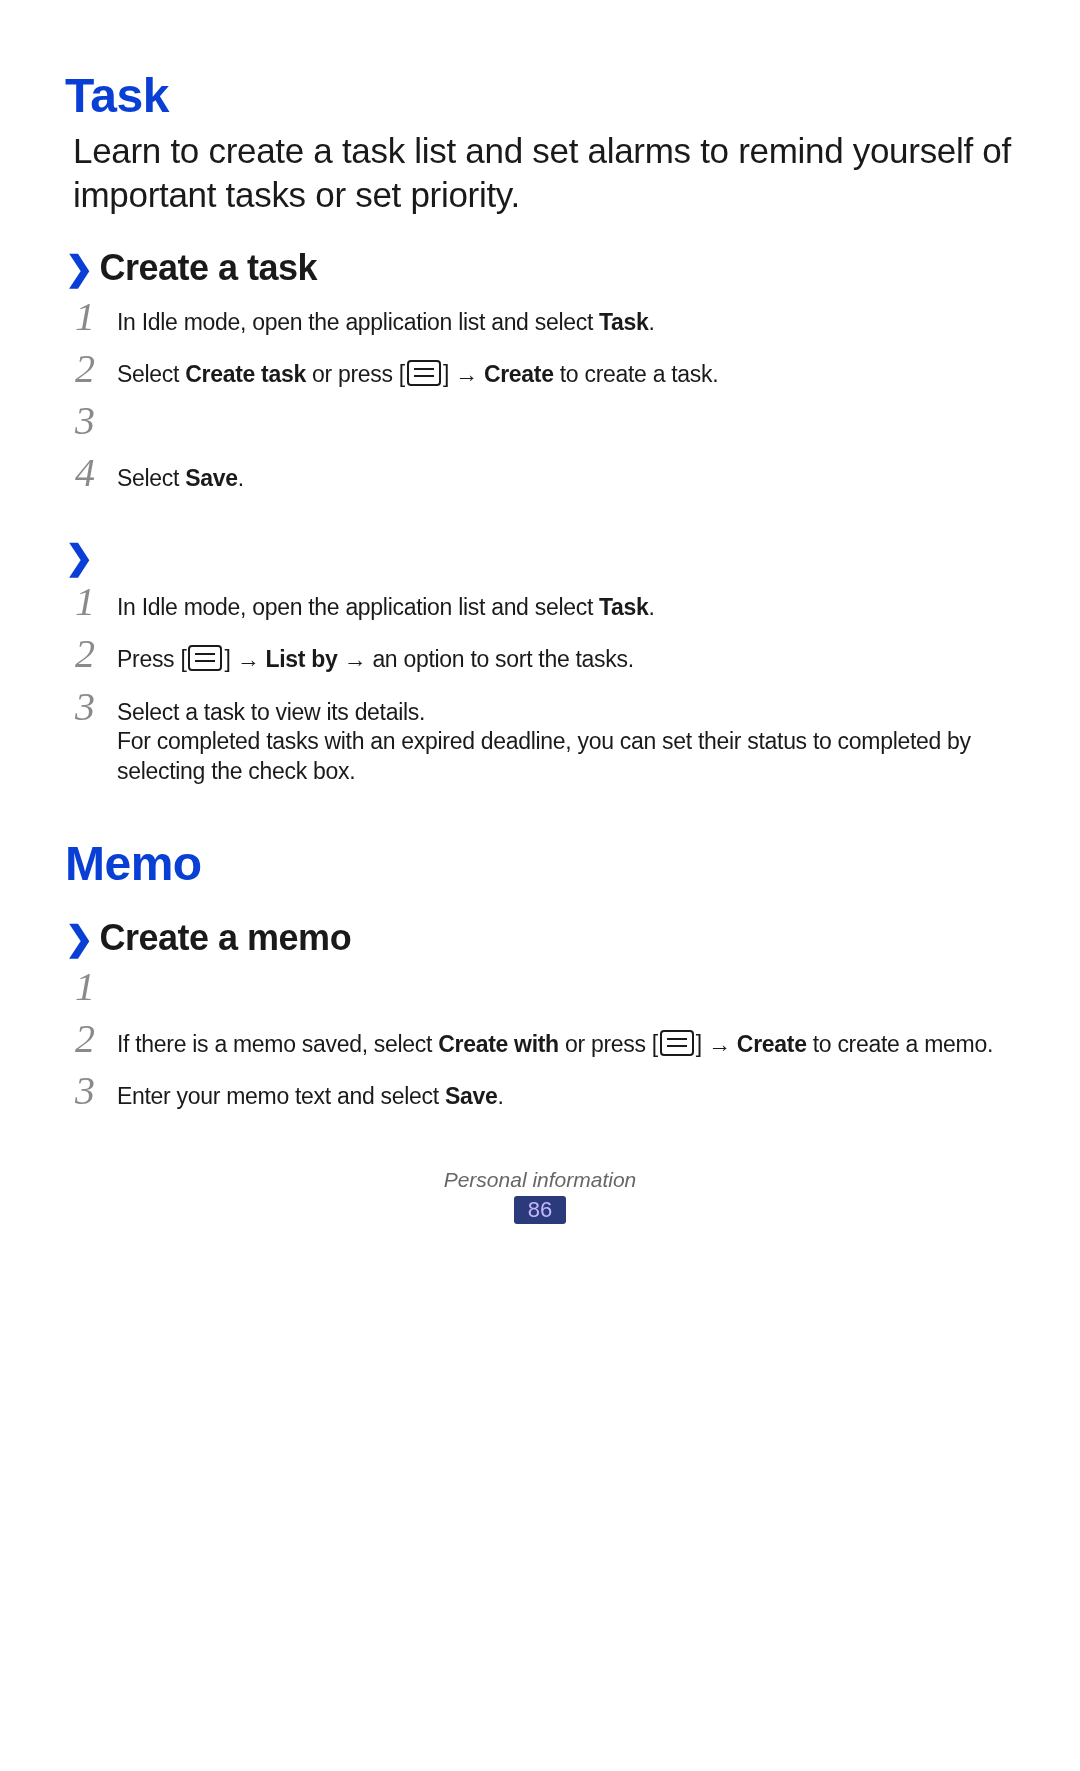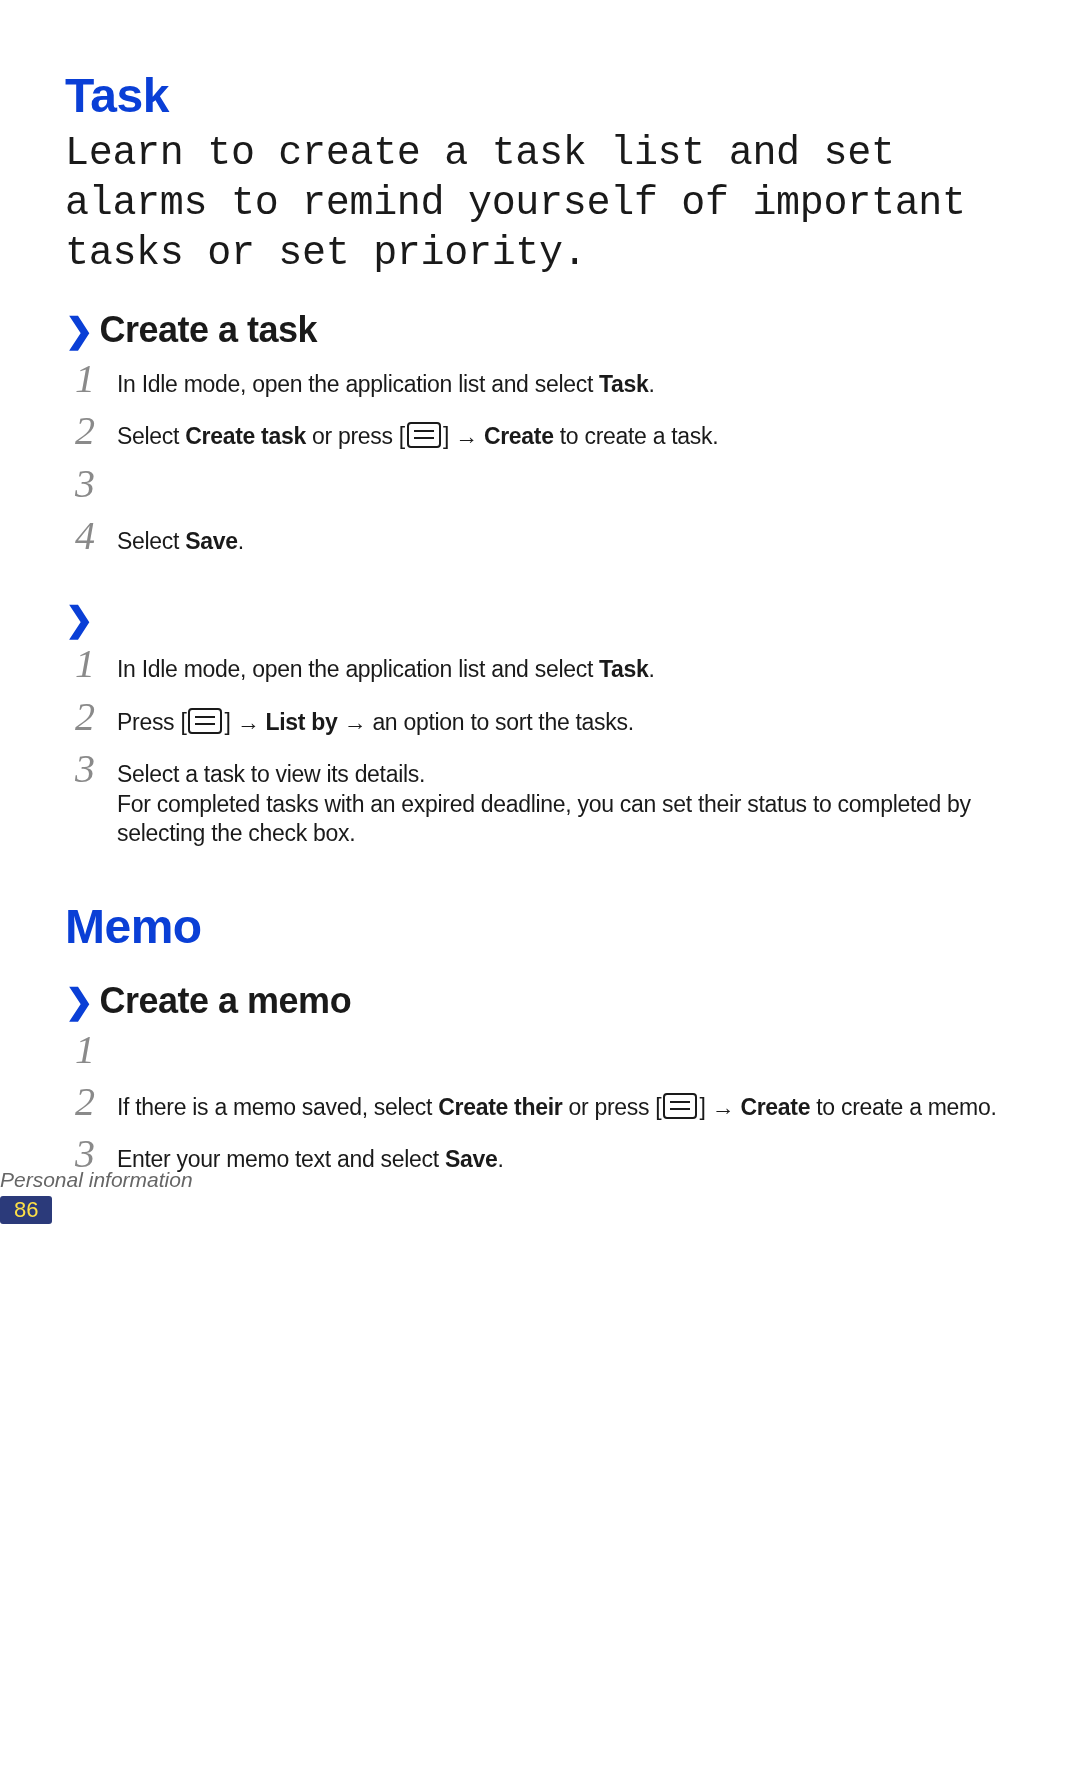--- a/index.html
+++ b/index.html
@@ -19,26 +19,25 @@
     position: relative;
   }
   .section-title {
     color: #0a3fd6;
     font-weight: 700;
     font-size: 48px;
     margin: 8px 0 4px 0;
     letter-spacing: -0.5px;
   }
   .intro {
-    font-size: 40px;
+    font-size: 35px;
     line-height: 1.25;
-    margin: 6px 0 30px 0;
+    margin: 6px 0 30px 8px;
     font-weight: 400;
     letter-spacing: -0.3px;
-    font-family: Liberation Mono, monospace;
   }
   .sub-row {
     display: flex;
     align-items: center;
     gap: 6px;
     margin: 26px 0 8px 0;
   }
   .chevron {
     color: #0a3fd6;
     font-size: 34px;
@@ -105,33 +104,33 @@
     left: 5px;
     right: 14px;
     bottom: -1px;
     height: 2px;
   }
   .footer {
     position: absolute;
     bottom: 40px;
     left: 0;
     right: 0;
-    text-align: left;
+    text-align: center;
     font-size: 21px;
     color: #666;
   }
   .footer .section {
     font-style: italic;
     display: block;
     margin-bottom: 4px;
   }
   .page-number {
     display: inline-block;
     background: #2b3a7a;
-    color: #fde047;
+    color: #c4b5fd;
     font-style: normal;
     font-size: 22px;
     padding: 1px 14px;
     border-radius: 3px;
   }
   .gap-large { height: 42px; }
   .gap-mid { height: 20px; }
 </style>
 </head>
 <body>
@@ -193,21 +192,21 @@
     <div class="sub-row">
       <span class="chevron">❯</span>
       <span class="sub-title">Create a memo</span>
     </div>
     <div class="steps">
       <div class="step">
         <div class="step-num">1</div>
       </div>
       <div class="step">
         <div class="step-num">2</div>
-        <div class="step-body">If there is a memo saved, select <b>Create their</b> or press [<span class="menu-icon"><span></span></span>] → <b>Create</b> to create a memo.</div>
+        <div class="step-body">If there is a memo saved, select <b>Create with</b> or press [<span class="menu-icon"><span></span></span>] → <b>Create</b> to create a memo.</div>
       </div>
       <div class="step">
         <div class="step-num">3</div>
         <div class="step-body">Enter your memo text and select <b>Save</b>.</div>
       </div>
     </div>
   </div>
 
   <div class="footer">
     <span class="section">Personal information</span>

